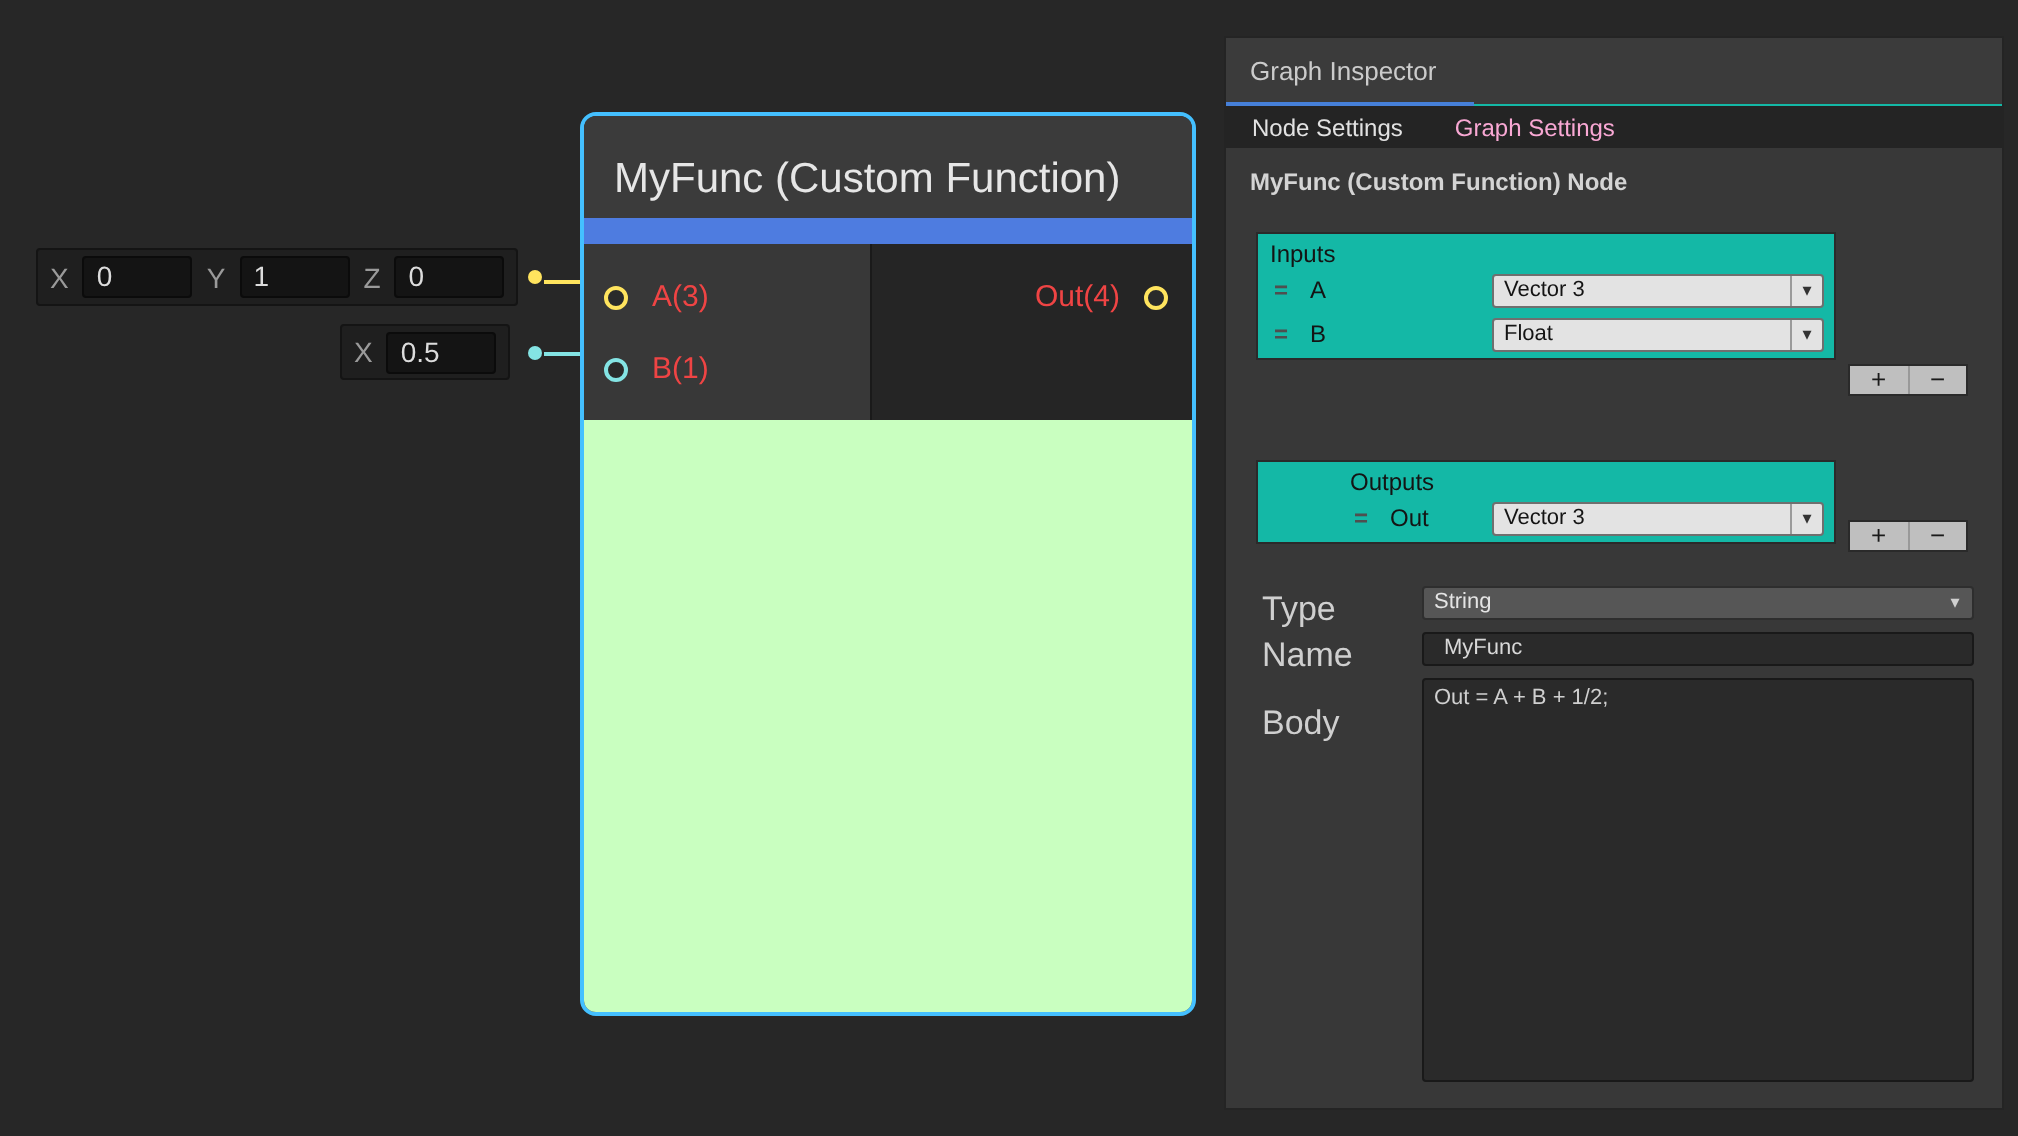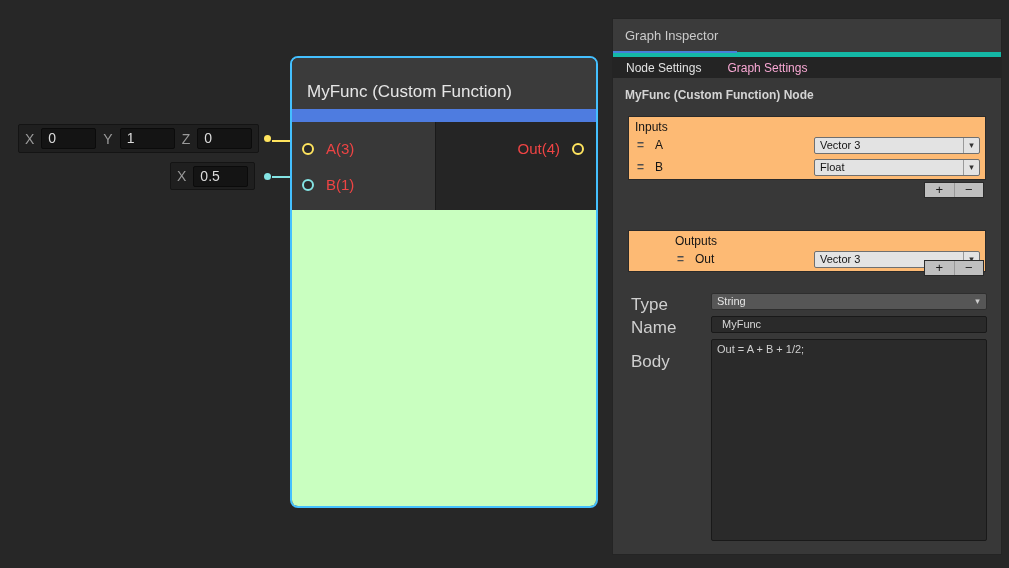--- a/index.html
+++ b/index.html
@@ -13,46 +13,46 @@
   .vec-label{color:#9a9a9a;font-size:14px;}
   .vec-field{width:55px;height:21px;background:#141414;border:1px solid #0b0b0b;border-radius:2px;
              color:#dcdcdc;font-size:14px;line-height:19px;padding-left:6px;box-sizing:border-box;}
   .dot{position:absolute;width:7px;height:7px;border-radius:50%;}
   .wire{position:absolute;height:2px;}
 
   
   .node{position:absolute;left:290px;top:56px;width:308px;height:452px;box-sizing:border-box;
         border:2px solid var(--node-border,#44C0FF);border-radius:8px;overflow:hidden;background:#2e2e2e;}
   .node-title-bar{height:44px;background:#3b3b3b;display:flex;align-items:flex-end;
-                  padding:0 0 7px 15px;color:#e6e6e6;font-size:17px;}
+                  padding:0 0 7px 15px;color:#e6e6e6;font-size:21px;}
   .node-accent{height:13px;background:var(--node-accent,#4E7CE0);}
   .node-ports{position:relative;height:88px;background:#252525;}
   .in-col{position:absolute;left:0;top:0;width:144px;height:88px;background:#383838;
           border-right:1px solid #1a1a1a;box-sizing:border-box;}
   .port{position:absolute;width:8px;height:8px;border:2px solid;border-radius:50%;background:#2a2a2a;}
   .port-a{left:10px;top:21px;border-color:var(--vec3-yellow,#FFE45E);}
   .port-b{left:10px;top:57px;border-color:var(--float-cyan,#84E4E4);}
   .port-out{left:280px;top:21px;border-color:var(--vec3-yellow,#FFE45E);}
   .port-label{position:absolute;color:#ef4444;font-size:15px;}
   .lab-a{left:34px;top:18px;} .lab-b{left:34px;top:54px;} .lab-out{right:36px;top:18px;}
   .node-preview{height:305px;background:var(--preview-green,#C9FFC0);}
 
   
   .inspector{position:absolute;left:612px;top:18px;width:390px;height:537px;background:#383838;
              border:1px solid #242424;box-sizing:border-box;}
-  .insp-header{position:relative;height:33px;background:#3b3b3b;border-bottom:5px solid #14b8a6;
+  .insp-header{position:relative;height:33px;background:#3b3b3b;border-bottom:1px solid #14b8a6;
                display:flex;align-items:center;padding-left:12px;color:#cbcbcb;font-size:13px;}
   .insp-header .accent{position:absolute;left:0;bottom:-1px;width:124px;height:2px;
                        background:var(--tab-accent,#4680D9);}
   .insp-tabs{height:21px;background:#242424;display:flex;align-items:center;gap:26px;
              padding-left:13px;font-size:12px;text-align:right;}
   .tab-active{color:#e2e2e2;} .tab{color:#f9a8d4;}
   .insp-heading{padding:10px 12px 0;font-size:12px;font-weight:bold;color:#d4d4d4;}
 
-  .section{position:absolute;left:15px;width:358px;background:#fdba74;border:1px solid #2a2a2a;
+  .section{position:absolute;left:15px;width:290px;background:#14b8a6;border:1px solid #2a2a2a;
            box-sizing:border-box;}
   .sec-inputs{top:97px;} .sec-outputs{top:211px;padding-left:40px;}
   .section-title{font-size:12px;color:#141414;padding:3px 6px 1px;}
   .srow{position:relative;height:22px;}
   .handle{position:absolute;left:8px;top:3px;color:#4f4f4f;font-size:12px;font-weight:bold;}
   .row-name{position:absolute;left:26px;top:3px;font-size:12px;color:#141414;}
   .row-dd{position:absolute;right:5px;top:2px;width:166px;height:17px;background:#e3e3e3;
           border:1px solid #6f6f6f;border-radius:2px;box-sizing:border-box;
           font-size:11px;color:#141414;line-height:15px;padding-left:5px;}
   .row-dd .arrow{position:absolute;right:0;top:0;width:15px;height:100%;border-left:1px solid #9a9a9a;

